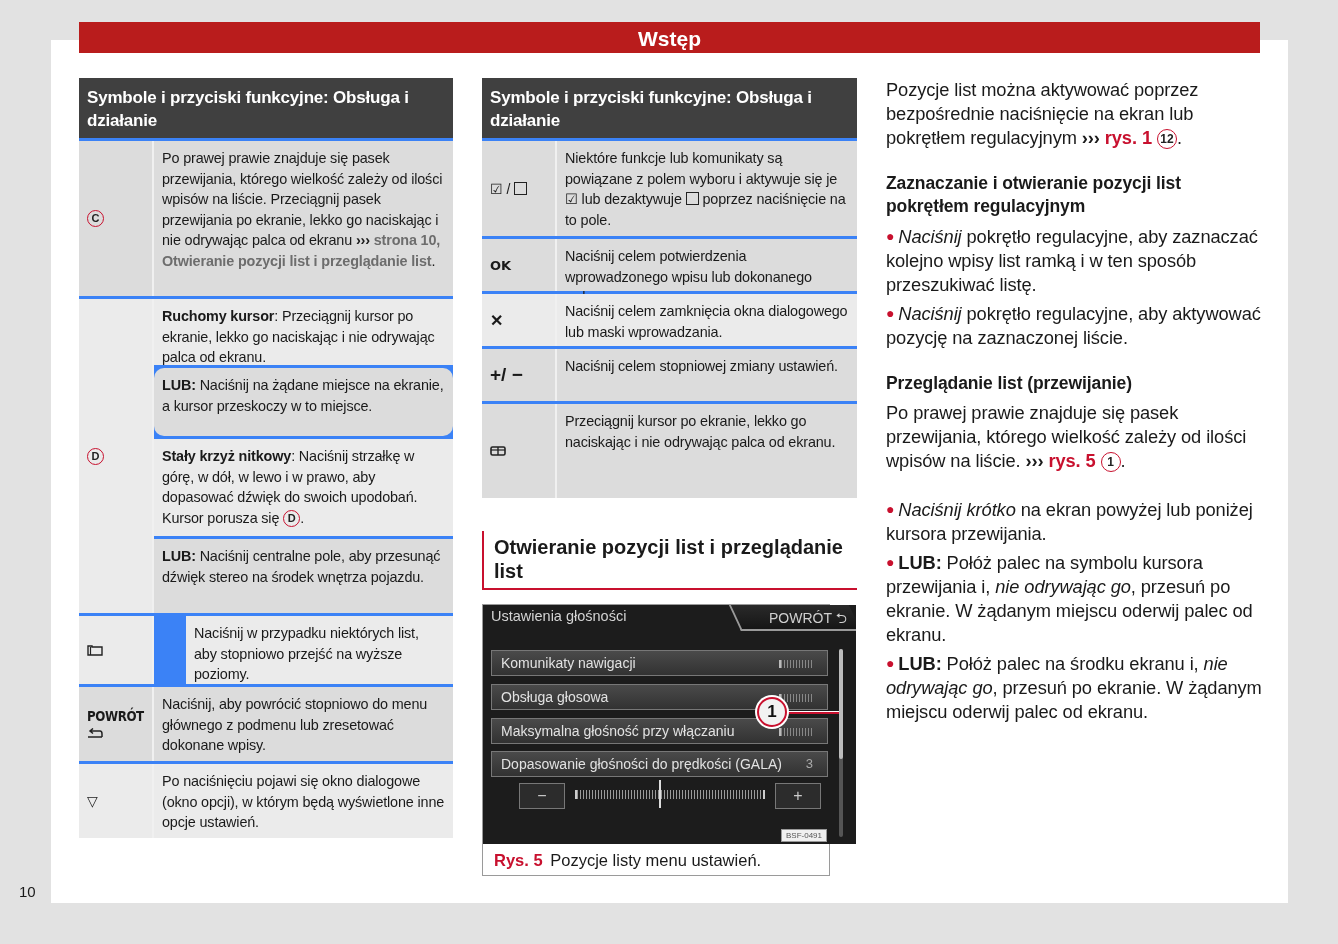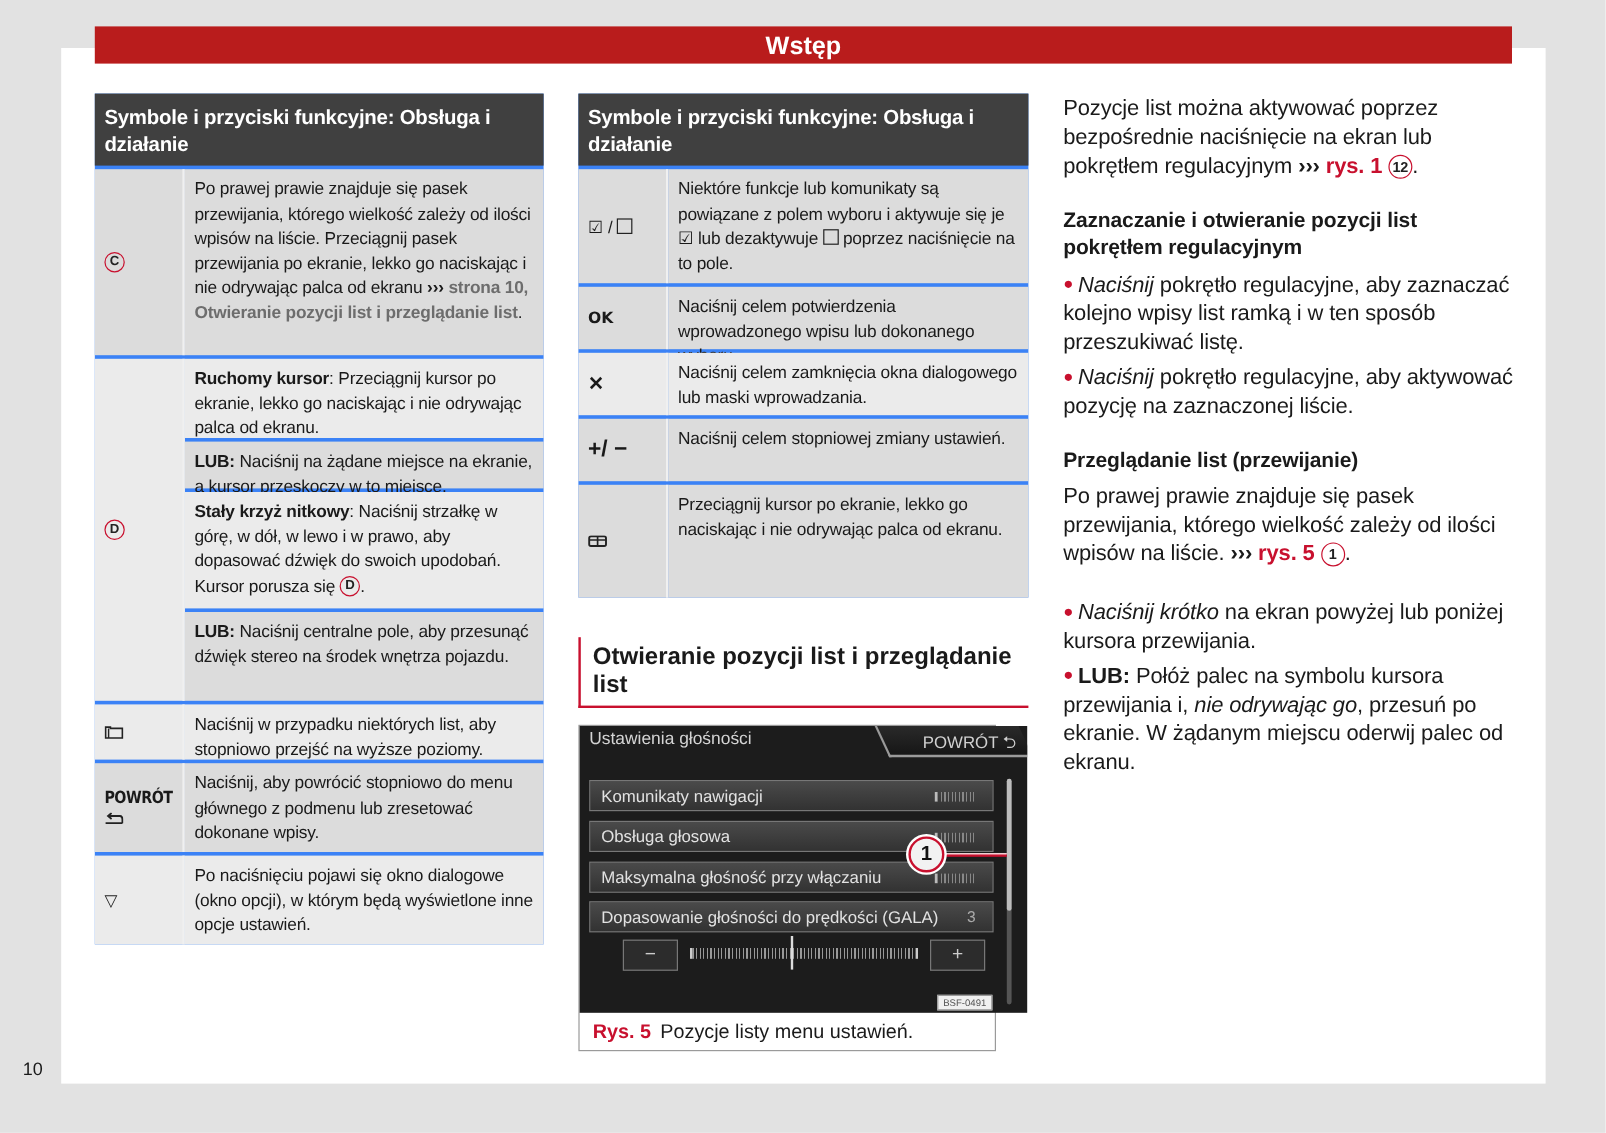--- a/index.html
+++ b/index.html
@@ -74,27 +74,27 @@
       <span>Po prawej prawie znajduje się pasek przewijania, którego wielkość zależy od ilości wpisów na liście. Przeciągnij pasek przewijania po ekranie, lekko go naciskając i nie odrywając palca od ekranu </span><span class="arrows">›››</span><span class="link-gray"> strona 10, Otwieranie pozycji list i przeglądanie list</span><span>.</span>
     </div>
   </div>
 
   <div class="row">
     <div class="sym light" style="height:auto;">
       <span class="circ">D</span>
     </div>
     <div class="col-desc-stack">
       <div class="sub light" style="height:66px;"><b>Ruchomy kursor</b><span>: Przeciągnij kursor po ekranie, lekko go naciskając i nie odrywając palca od ekranu.</span></div>
-      <div class="sub dark" style="height:39px;"><b>LUB:</b><span> Naciśnij na żądane miejsce na ekranie, a kursor przeskoczy w to miejsce.</span></div>
+      <div class="sub dark" style="height:68px;border-radius:10px;"><b>LUB:</b><span> Naciśnij na żądane miejsce na ekranie, a kursor przeskoczy w to miejsce.</span></div>
       <div class="sub light" style="height:97px;"><b>Stały krzyż nitkowy</b><span>: Naciśnij strzałkę w górę, w dół, w lewo i w prawo, aby dopasować dźwięk do swoich upodobań. Kursor porusza się </span><span class="circ">D</span><span>.</span></div>
       <div class="sub dark" style="height:74px;"><b>LUB:</b><span> Naciśnij centralne pole, aby przesunąć dźwięk stereo na środek wnętrza pojazdu.</span></div>
     </div>
   </div>
 
-  <div class="row" style="height:46px;">
+  <div class="row" style="height:68px;gap:32px;">
     <div class="sym light">
       <svg width="16" height="12" viewBox="0 0 16 12">
           <path d="M1 2 H5 V3 H15 V11 H1 Z" fill="none" stroke="#222" stroke-width="1.4"></path>
           <line x1="3.5" y1="3" x2="3.5" y2="11" stroke="#222" stroke-width="1.2"></line>
         </svg>
     </div>
     <div class="desc light">Naciśnij w przypadku niektórych list, aby stopniowo przejść na wyższe poziomy.</div>
   </div>
 
   <div class="row" style="height:74px;">
@@ -213,13 +213,14 @@
   <h3>Zaznaczanie i otwieranie pozycji list pokrętłem regulacyjnym</h3>
   <p class="bullet"><span class="dot">●</span><i>Naciśnij</i><span> pokrętło regulacyjne, aby zaznaczać kolejno wpisy list ramką i w ten sposób przeszukiwać listę.</span></p>
   <p class="bullet"><span class="dot">●</span><i>Naciśnij</i><span> pokrętło regulacyjne, aby aktywować pozycję na zaznaczonej liście.</span></p>
 
   <h3>Przeglądanie list (przewijanie)</h3>
   <p><span>Po prawej prawie znajduje się pasek przewijania, którego wielkość zależy od ilości wpisów na liście. </span><span class="arrows">›››</span><span class="red"> rys. 5</span> <span class="circ big">1</span>.</p>
 
   <div class="gap"></div>
   <p class="bullet"><span class="dot">●</span><i>Naciśnij krótko</i><span> na ekran powyżej lub poniżej kursora przewijania.</span></p>
   <p class="bullet"><span class="dot">●</span><b>LUB:</b><span> Połóż palec na symbolu kursora przewijania i, </span><i>nie odrywając go</i><span>, przesuń po ekranie. W żądanym miejscu oderwij palec od ekranu.</span></p>
+  <p class="bullet"><span class="dot">●</span><b>LUB:</b><span> Połóż palec na środku ekranu i, </span><i>nie odrywając go</i><span>, przesuń po ekranie. W żądanym miejscu oderwij palec od ekranu.</span></p>
 </div>
 
 </body></html>

